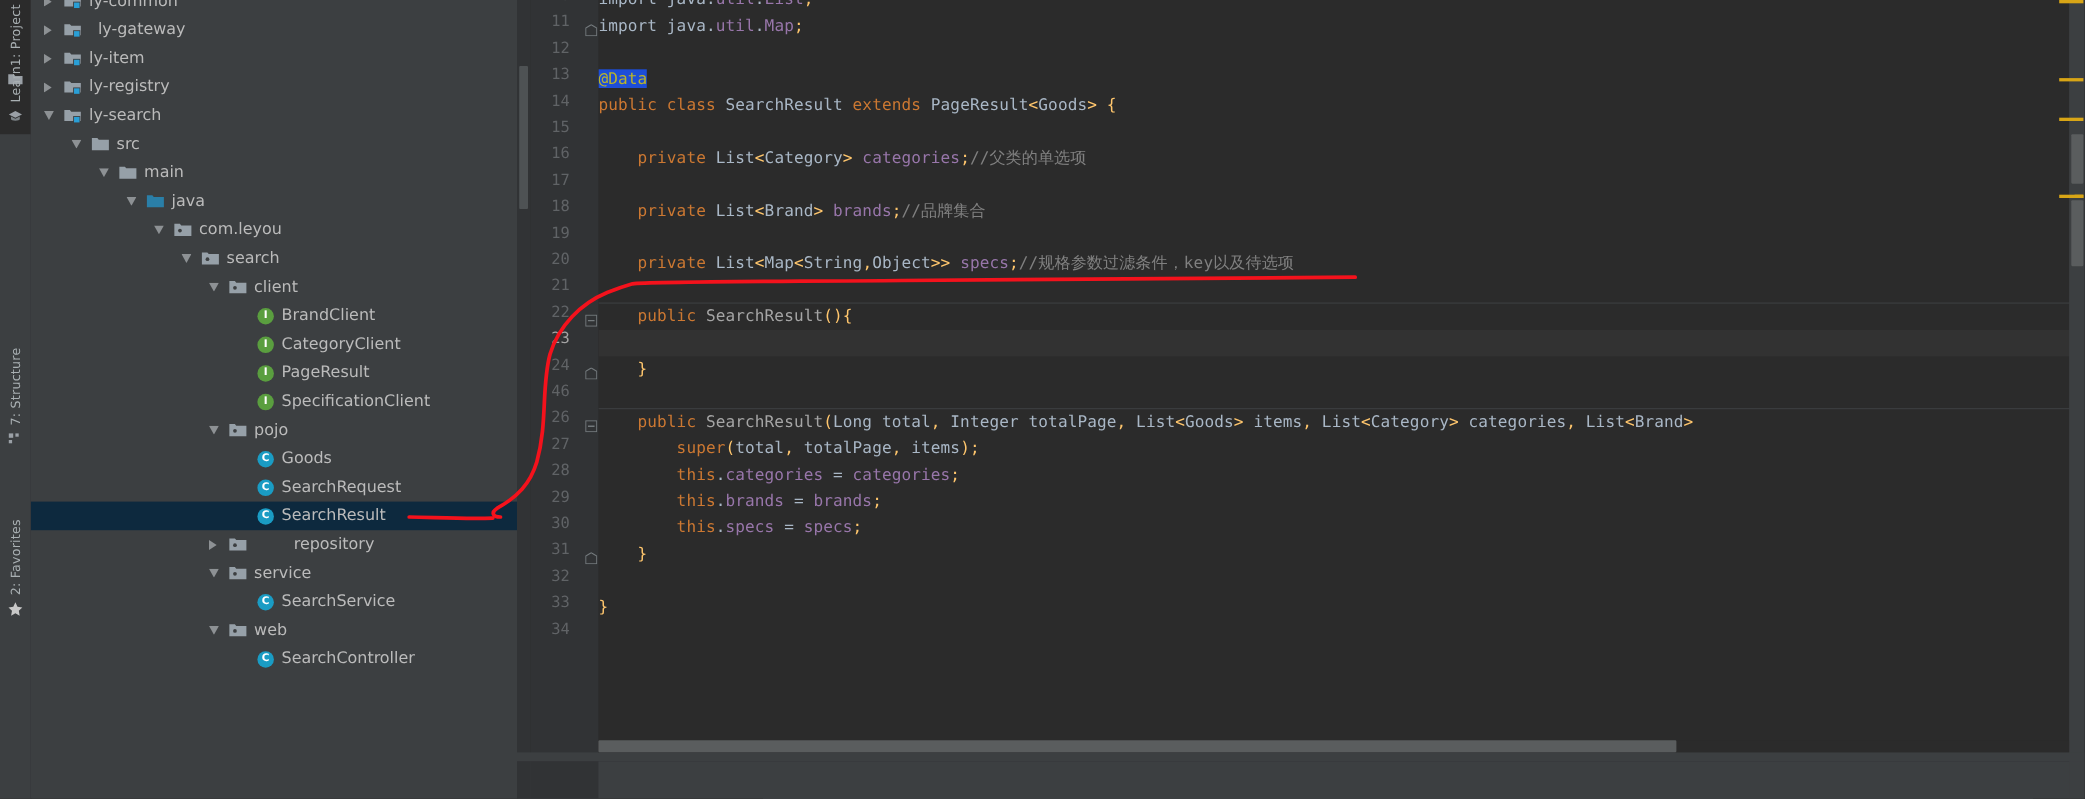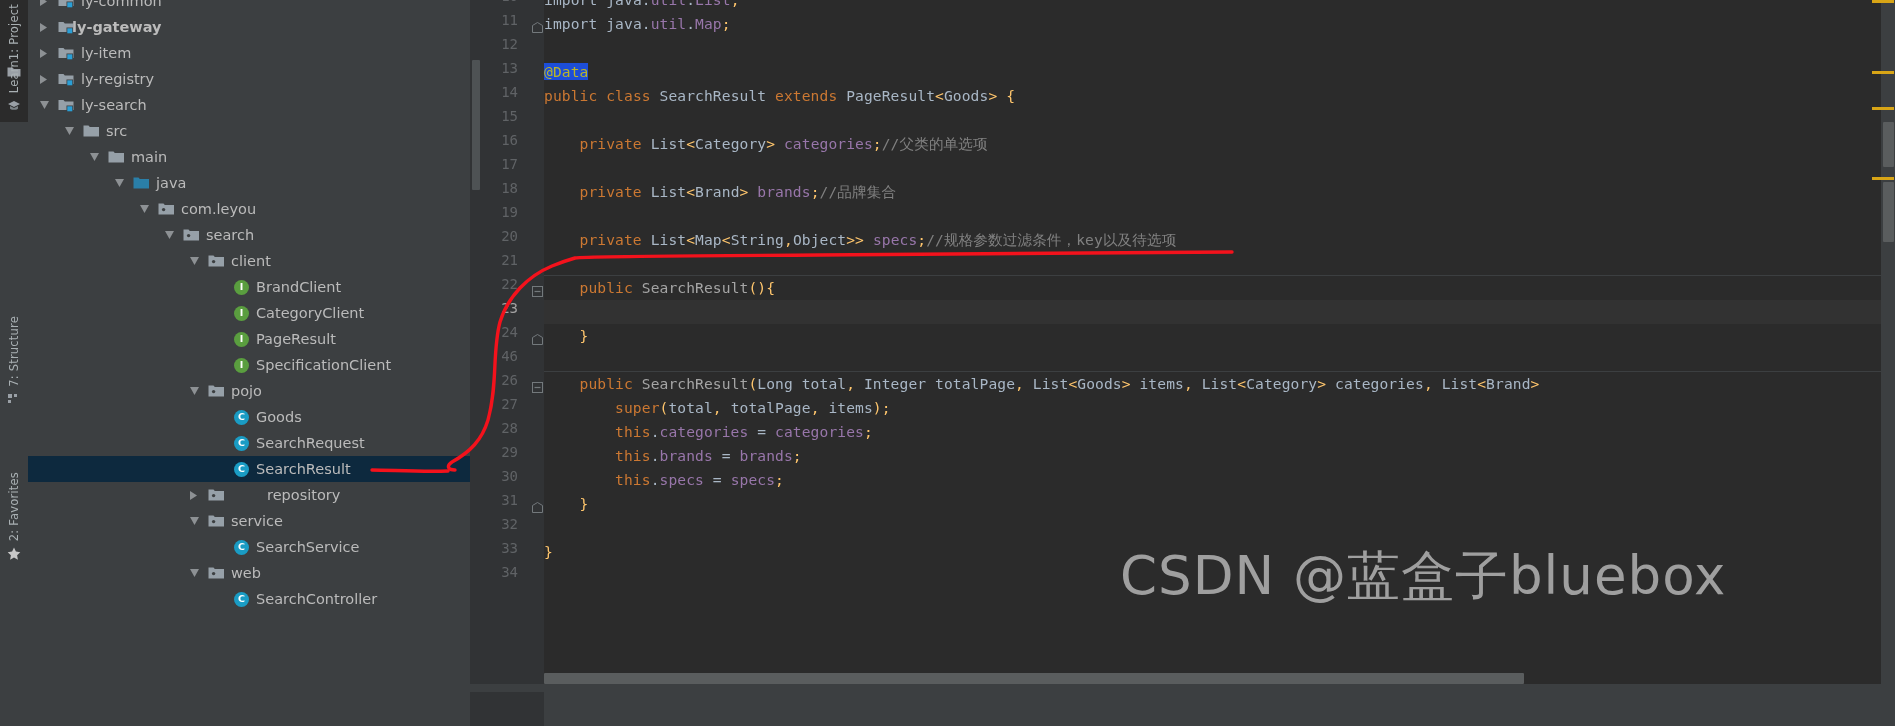--- a/index.html
+++ b/index.html
@@ -208,21 +208,21 @@
               <path d="M0 0l7 4.5L0 9z" fill="#8d9194"></path>
             </svg>
           </span>
           <span class="ico" style="left: 30px;">
             <svg width="17" height="15" viewBox="0 0 17 15">
               <path d="M0.5 2h5l1.3 1.5h8.7V12H0.5z" fill="#96a0a8"></path>
               <rect x="8.5" y="7.5" width="6.5" height="6.5" fill="#3c3f41"></rect>
               <rect x="9.3" y="8.3" width="5" height="5" fill="#2a9fd6"></rect>
             </svg>
           </span>
-          <span class="lbl" style="left: 44px; font-weight: bold;">ly-gateway</span>
+          <span class="lbl" style="left: 61px;">ly-gateway</span>
         </div>
         <div class="row" style="position: absolute; left: 0px; right: 0px; top: 40px;">
           <span class="arw" style="left: 10px;">
             <svg width="8" height="9" viewBox="0 0 8 9">
               <path d="M0 0l7 4.5L0 9z" fill="#8d9194"></path>
             </svg>
           </span>
           <span class="ico" style="left: 30px;">
             <svg width="17" height="15" viewBox="0 0 17 15">
               <path d="M0.5 2h5l1.3 1.5h8.7V12H0.5z" fill="#96a0a8"></path>
@@ -559,15 +559,14 @@
 
   <svg class="annotate" viewBox="0 0 1895 726">
     <path d="M 455,470 C 448,470 446,466 452,462 C 470,452 482,440 488,420
              C 498,384 492,352 500,322 C 508,296 528,276 552,266
              C 562,262 568,260 575,258
              C 590,256 700,256 820,255
              C 980,254 1120,254 1232,252" fill="none" stroke="#f4121c" stroke-width="3.4" stroke-linecap="round" stroke-linejoin="round"></path>
     <path d="M 372,470 C 390,470 420,472 448,471" fill="none" stroke="#f4121c" stroke-width="3.4" stroke-linecap="round"></path>
   </svg>
 
-  <div class="wm" style="left:1120px;top:541px;">CSDN @蓝盒子bluebox</div>
 
 </div>
 
 </body></html>

